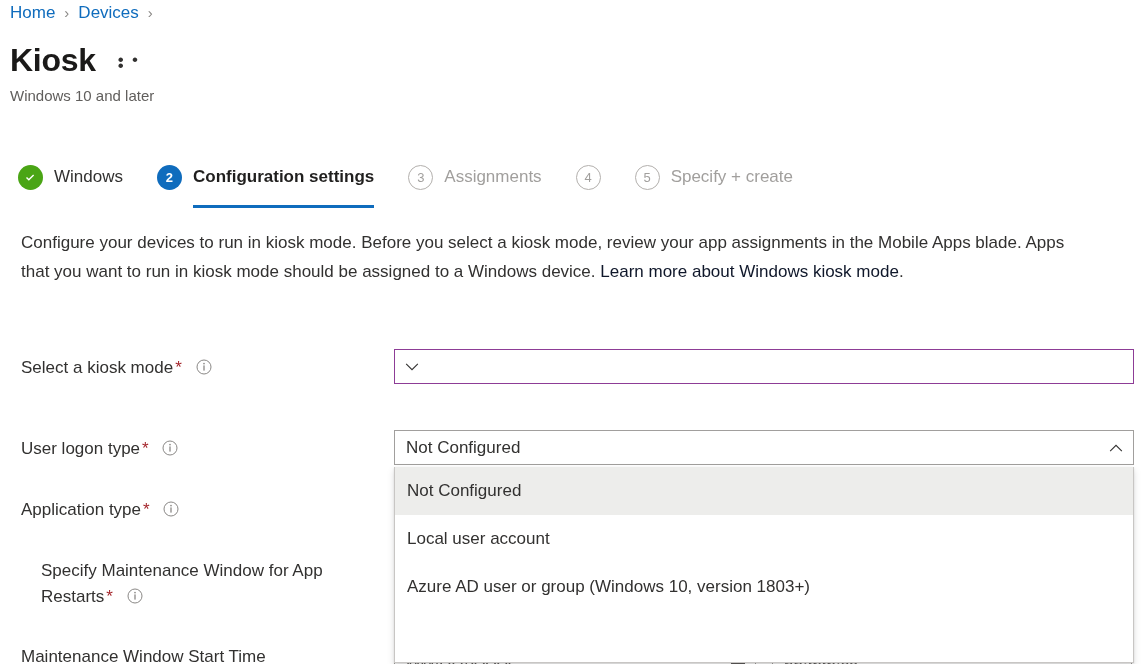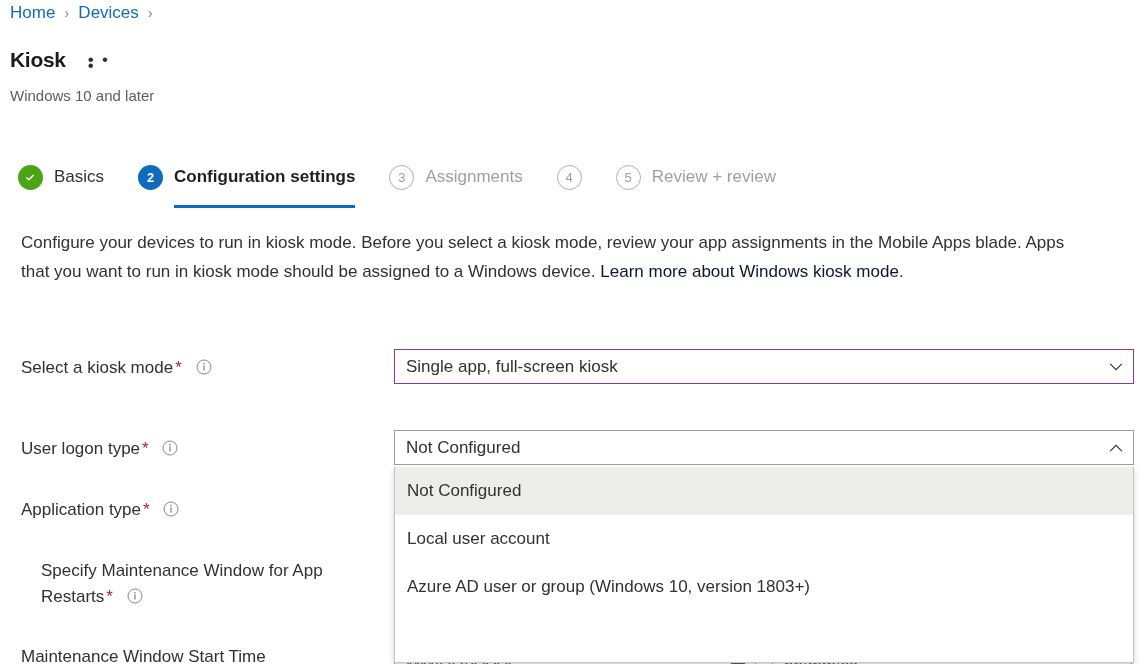--- a/index.html
+++ b/index.html
@@ -41,21 +41,21 @@
 
   
   .title-row {
     position: absolute;
     left: 10px;
     top: 40px;
     display: flex;
     align-items: center;
   }
   .page-title {
-    font-size: 21px;
+    font-size: 32px;
     font-weight: 600;
     line-height: 40px;
     color: #1b1a19;
     letter-spacing: -0.3px;
   }
   .ellipsis-btn {
     margin-left: 22px;
     margin-top: 6px;
     width: 30px;
     height: 26px;
@@ -306,41 +306,41 @@
 <div class="subtitle">Windows 10 and later</div>
 
 <div class="steps">
 
   <div class="step done">
     <span class="step-badge badge-done">
       <svg width="15" height="15" viewBox="0 0 16 16" aria-hidden="true">
         <path d="M6.2 11.4 3.2 8.4l1.05-1.05 1.95 1.95 4.6-4.6L11.85 5.75z" fill="#ffffff"></path>
       </svg>
     </span>
-    <span class="step-label">Basics</span>
+    <span class="step-label">Windows</span>
   </div>
 
   <div class="step active">
     <span class="step-badge badge-active">2</span>
     <span class="step-label">Configuration settings</span>
     <span class="step-underline"></span>
   </div>
 
   <div class="step idle">
     <span class="step-badge badge-idle">3</span>
     <span class="step-label">Assignments</span>
   </div>
 
   <div class="step idle">
     <span class="step-badge badge-idle">4</span>
   </div>
 
   <div class="step idle">
     <span class="step-badge badge-idle">5</span>
-    <span class="step-label">Review + review</span>
+    <span class="step-label">Specify + create</span>
   </div>
 
 </div>
 
 <div class="description">
   <span>Configure your devices to run in kiosk mode. Before you select a kiosk mode, review your app assignments in the Mobile Apps blade. Apps that you want to run in kiosk mode should be assigned to a Windows device. </span><a>Learn more about Windows kiosk mode</a><span>.</span>
 </div>
 
 <div class="form-area">
 
@@ -349,21 +349,20 @@
       <span>Select a kiosk mode</span><span class="req-star">*</span>
       <span class="info-icon">
         <svg width="16" height="16" viewBox="0 0 16 16" aria-hidden="true">
           <circle cx="8" cy="8" r="7" fill="none" stroke="#8a8886" stroke-width="1"></circle>
           <circle cx="8" cy="4.6" r="0.85" fill="#8a8886"></circle>
           <rect x="7.35" y="6.4" width="1.3" height="5.2" fill="#8a8886"></rect>
         </svg>
       </span>
     </div>
     <div class="control focused" style="top:1px;">
-      <span class="control-value">Single app, full-screen kiosk</span>
       <span class="chev">
         <svg width="18" height="18" viewBox="0 0 20 20" aria-hidden="true">
           <path d="M3.5 6.5 10 13 16.5 6.5" fill="none" stroke="#323130" stroke-width="1.2"></path>
         </svg>
       </span>
     </div>
   </div>
 
   <div class="form-row" style="top:81px;">
     <div class="field-label" style="top:7px;">

